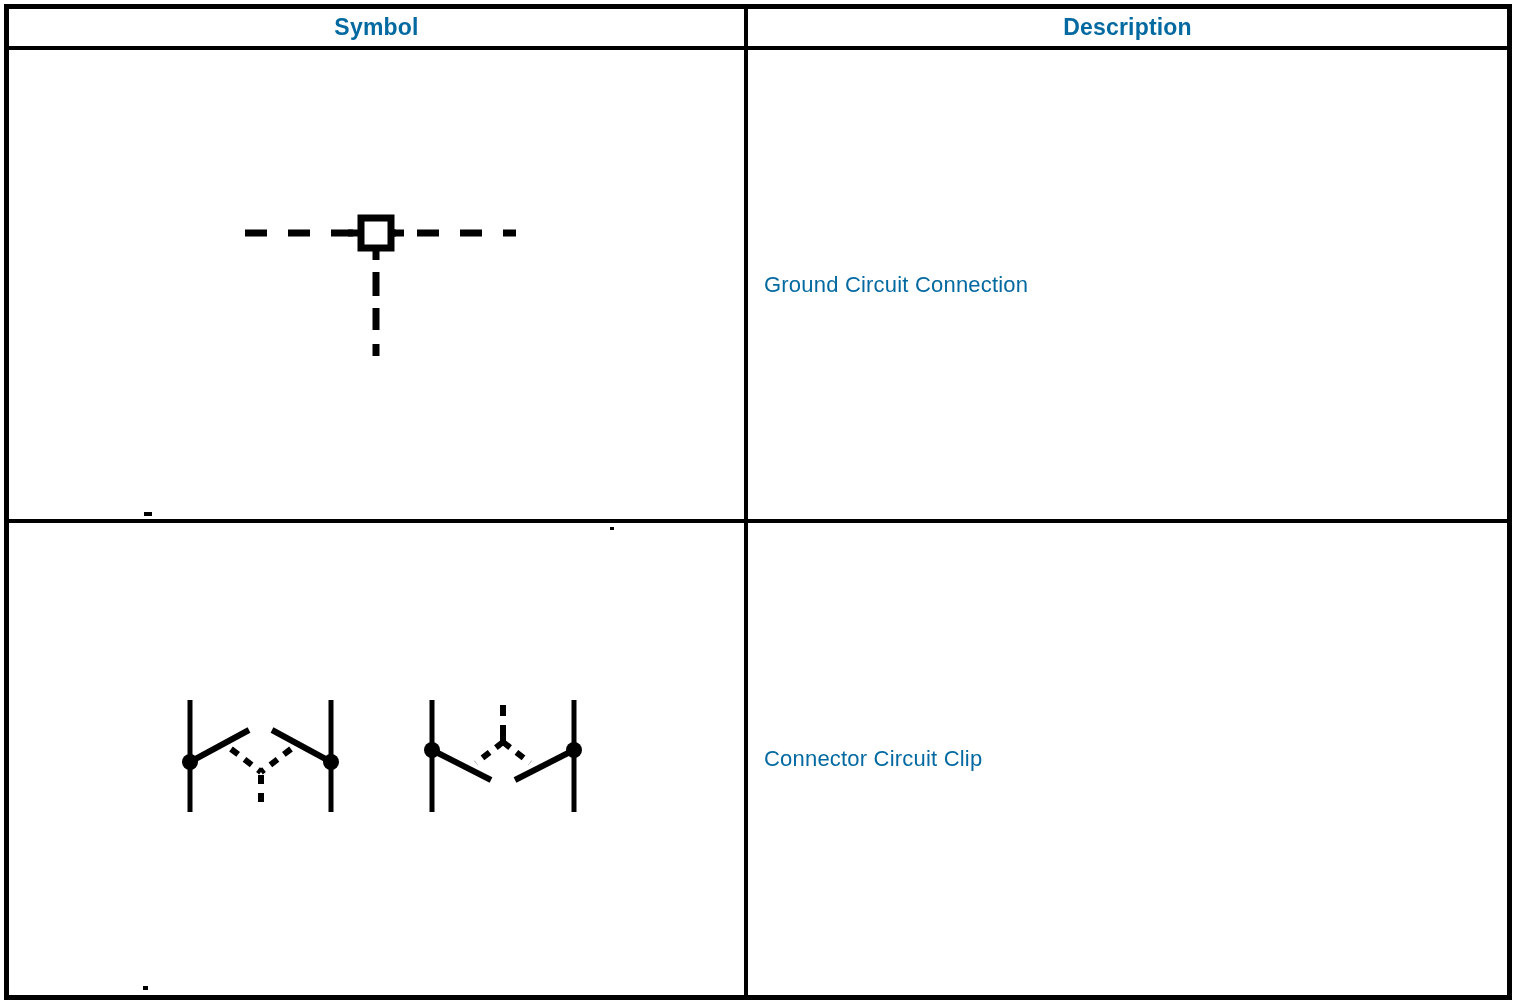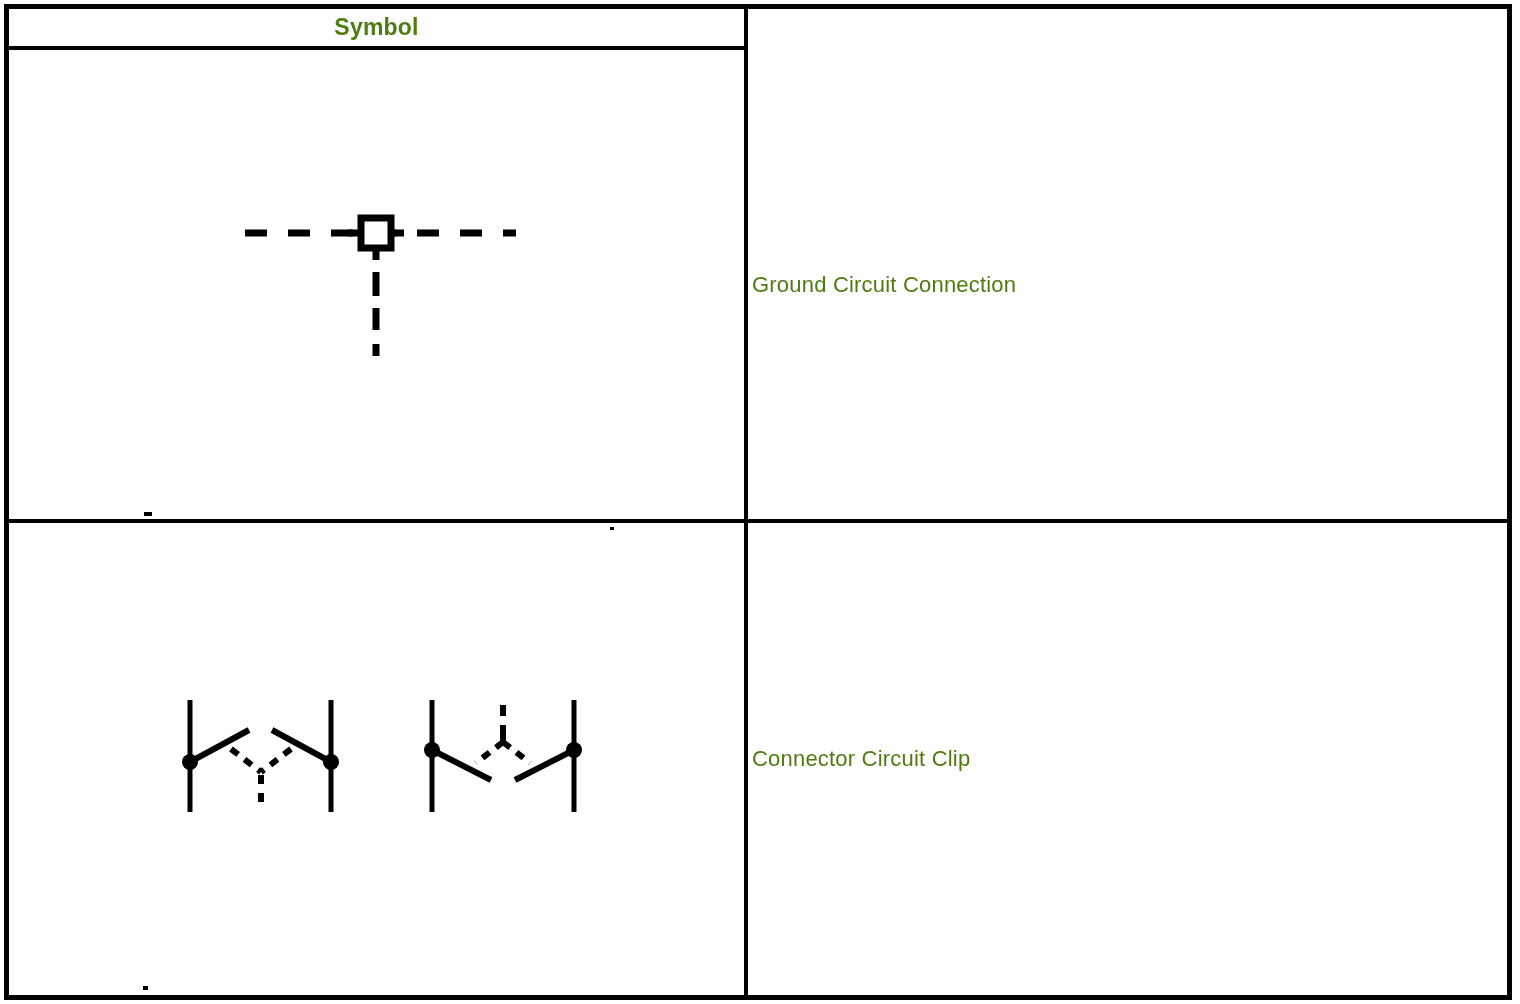--- a/index.html
+++ b/index.html
@@ -2,39 +2,39 @@
 <html><head>
 <meta charset="utf-8">
 <style>
   * { margin: 0; padding: 0; box-sizing: border-box; }
   html, body { background: #ffffff; }
   .page {
     position: relative;
     width: 1520px;
     height: 1004px;
     background: #ffffff;
-    color: #4d7c0f;
+    color: #0369a1;
     font-family: "Liberation Sans", sans-serif;
     overflow: hidden;
   }
   .tbl {
     position: absolute;
     left: 4px; top: 4px;
     width: 1508px; height: 996px;
     border: 5px solid #000000;
     display: flex;
     flex-direction: column;
   }
   .row { display: flex; min-height: 0; }
   .header-row { height: 41px; }
   .row-1 { height: 473px; }
   .row-2 { flex: 1; }
   .cell { position: relative; background: #ffffff; }
   .sym-cell { width: 739px; border-right: 4px solid #000000; }
-  .desc-cell { flex: 1; display: flex; align-items: center; padding-left: 4px; }
+  .desc-cell { flex: 1; display: flex; align-items: center; padding-left: 16px; }
   .header-row .cell, .row-1 .cell { border-bottom: 4px solid #000000; }
   .header-row .cell {
     display: flex; align-items: center; justify-content: center;
   }
   .header-label {
     font-size: 23px;
     font-weight: bold;
     letter-spacing: 0.2px;
   }
   .desc-label {
@@ -49,20 +49,23 @@
 </style>
 </head>
 <body>
 
 <div class="page">
   <div class="tbl">
 
     <div class="row header-row">
       <div class="cell sym-cell">
         <span class="header-label">Symbol</span>
+      </div>
+      <div class="cell desc-cell" style="justify-content:center; padding-left:0;">
+        <span class="header-label">Description</span>
       </div>
     </div>
 
     <div class="row row-1">
       <div class="cell sym-cell">
         <svg class="sym-svg" width="735" height="469" viewBox="0 0 735 469">
 
           <line x1="236" y1="183" x2="507" y2="183" stroke="#000" stroke-width="7" stroke-dasharray="22 21"></line>
 
           <line x1="339" y1="183" x2="350" y2="183" stroke="#000" stroke-width="7"></line>

